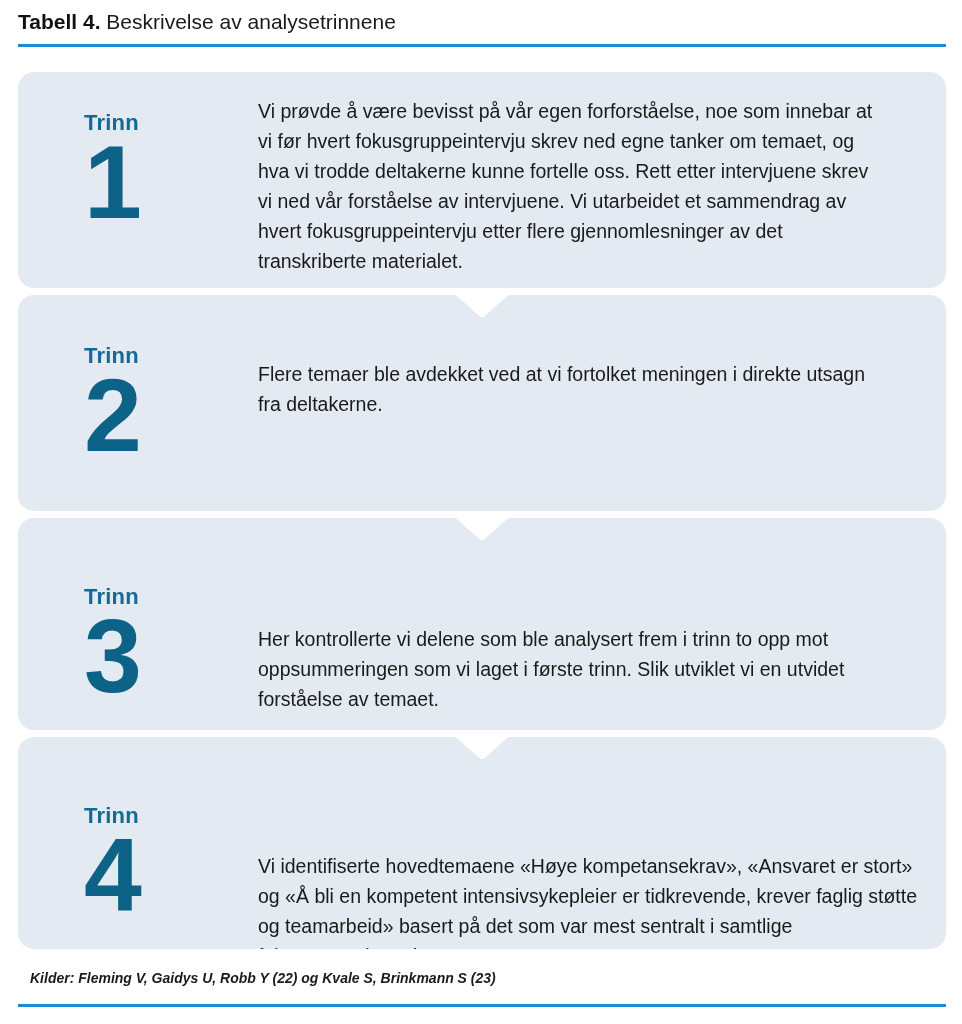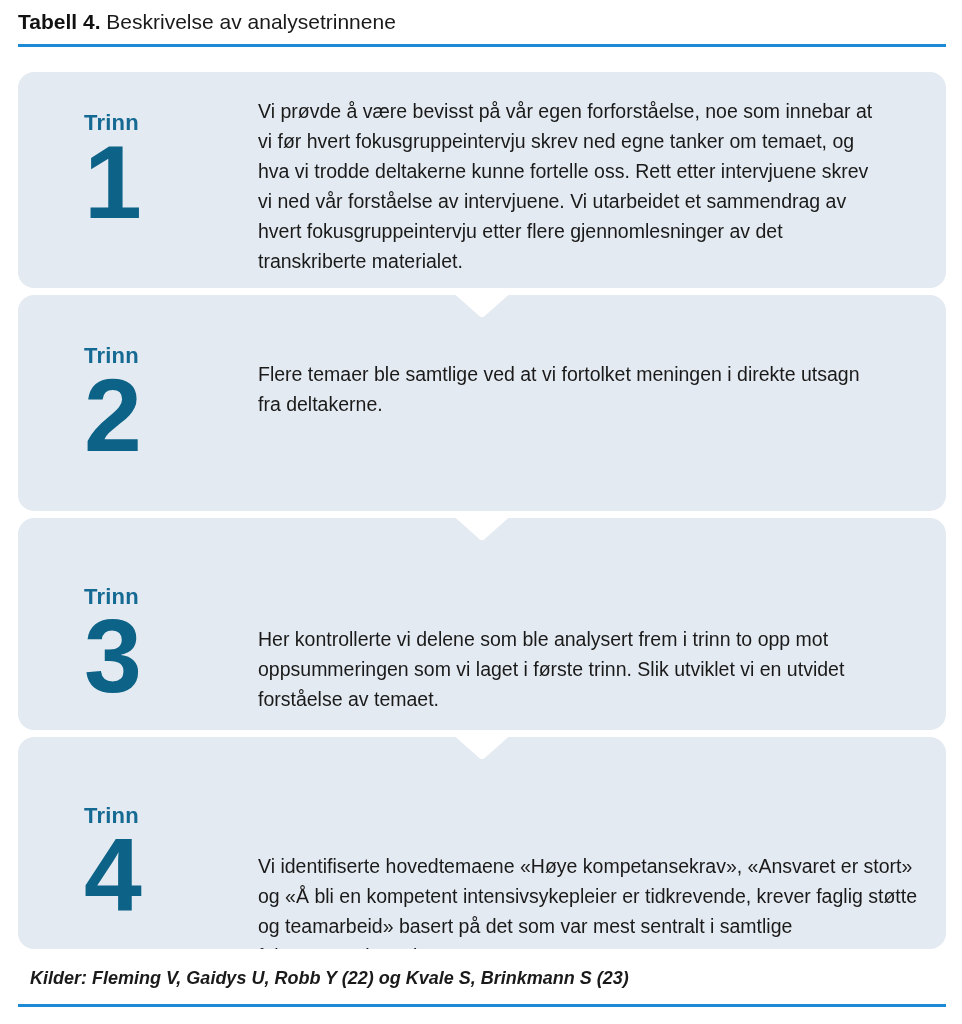--- a/index.html
+++ b/index.html
@@ -147,21 +147,21 @@
 
   .step-4 { height: 212px; }
   .step-4 .step-marker { padding-top: 66px; }
   .step-4 .step-body   { padding-top: 114px; padding-right: 28px; }
 
   
   .source {
     position: absolute;
     left: 30px;
     top: 965px;
-    font-size: 18px;
+    font-size: 14px;
     line-height: 26px;
     font-style: italic;
     font-weight: bold;
     color: #1a1a1a;
     white-space: nowrap;
     text-align: center;
   }
 </style>
 </head>
 <body>
@@ -186,21 +186,21 @@
       </div>
     </div>
 
     <div class="step step-2">
       <div class="notch"></div>
       <div class="step-marker">
         <div class="step-word">Trinn</div>
         <div class="step-number">2</div>
       </div>
       <div class="step-body">
-        <p>Flere temaer ble samtlige ved at vi fortolket meningen i direkte utsagn fra deltakerne.</p>
+        <p>Flere temaer ble avdekket ved at vi fortolket meningen i direkte utsagn fra deltakerne.</p>
       </div>
     </div>
 
     <div class="step step-3">
       <div class="notch"></div>
       <div class="step-marker">
         <div class="step-word">Trinn</div>
         <div class="step-number">3</div>
       </div>
       <div class="step-body">

